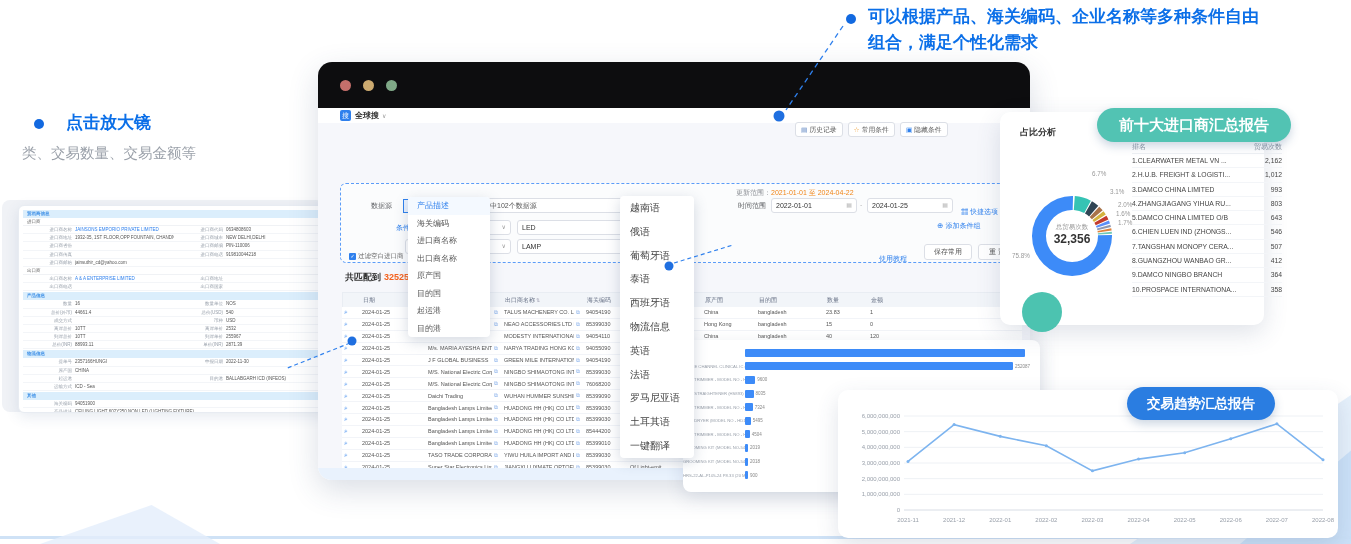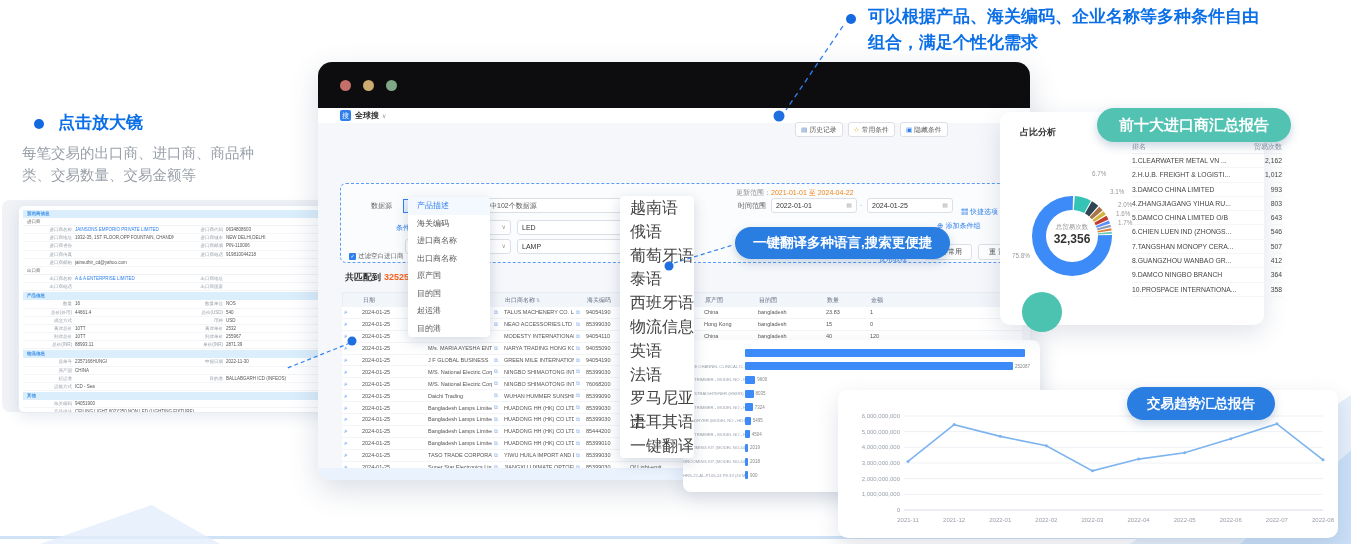--- a/index.html
+++ b/index.html
@@ -5,21 +5,21 @@
   html,body{margin:0;padding:0;background:#fff;}
   *{box-sizing:border-box;font-family:"Liberation Sans",sans-serif;}
   .canvas{position:relative;width:1351px;height:544px;background:#fff;overflow:hidden;}
   
   .decor{position:absolute;z-index:0;}
   .bottom-line{left:0;top:536px;width:1351px;height:3px;background:#cfe2f6;}
   .tri{position:absolute;z-index:0;}
   
   .bullet{position:absolute;width:10px;height:10px;border-radius:50%;background:#1269e0;z-index:7;}
   .anno-top{position:absolute;left:868px;top:4px;width:480px;color:#0b6fe8;font-size:17px;font-weight:bold;line-height:1.55;z-index:7;}
-  .anno-left-title{position:absolute;left:58px;top:111px;color:#0b6fe8;font-size:17px;font-weight:bold;z-index:7;}
+  .anno-left-title{position:absolute;left:66px;top:111px;color:#0b6fe8;font-size:17px;font-weight:bold;z-index:7;}
   .anno-left-desc{position:absolute;left:22px;top:142px;width:270px;color:#9aa0a9;font-size:14.5px;line-height:1.55;z-index:7;}
   
   .card-shadow{position:absolute;left:2px;top:200px;width:322px;height:212px;background:#f0f2f6;border-radius:8px;z-index:1;}
   .detail-card{position:absolute;left:18px;top:205px;width:312px;height:208px;background:#fff;border:1px solid #e8ecf2;border-radius:6px;box-shadow:0 4px 14px rgba(60,90,140,.12);z-index:2;overflow:hidden;padding:3px 4px;}
   .dc-sec{height:8px;background:#dbeefc;color:#3a8ee6;font-size:4.5px;line-height:8px;padding-left:4px;font-weight:bold;margin-top:1px;}
   .dc-group{height:8px;font-size:4.5px;line-height:8px;color:#666;padding-left:4px;border-bottom:1px solid #f0f2f5;}
   .dc-row{display:flex;height:8.2px;border-bottom:1px solid #f3f5f8;font-size:4.5px;line-height:8.2px;}
   .dc-l{width:52px;text-align:right;color:#98a0ab;padding-right:3px;overflow:hidden;white-space:nowrap;}
   .dc-v{flex:1;color:#555;overflow:hidden;white-space:nowrap;}
   .dc-v.link{color:#2f80ed;}
@@ -62,21 +62,21 @@
   .cpy{color:#7aa7e8;font-size:5.5px;}
   .sort{color:#aab;font-size:5px;margin-left:1px;}
   .red{color:#e03c3c;}
   .win-footer{position:absolute;left:0px;top:360px;width:712px;height:12px;background:#e9f2fd;border-radius:0 0 14px 14px;}
   
   .drop{position:absolute;background:#fff;border-radius:4px;box-shadow:0 4px 14px rgba(60,80,120,.22);z-index:6;overflow:hidden;}
   .field-drop{left:408px;top:197px;width:82px;}
   .fd-item{height:17.5px;font-size:8px;color:#555;line-height:17.5px;padding-left:9px;}
   .fd-item.sel{color:#2f80ed;background:#f4f9ff;}
   .lang-drop{left:620px;top:196px;width:74px;}
-  .lg-item{height:23.8px;font-size:16px;color:#444;line-height:23.8px;padding-left:10px;}
+  .lg-item{height:23.8px;font-size:10px;color:#444;line-height:23.8px;padding-left:10px;}
   
   .donut-card{position:absolute;left:1000px;top:112px;width:264px;height:213px;background:#fff;border-radius:10px;box-shadow:0 8px 24px rgba(60,80,120,.16);z-index:5;}
   .dn-title{position:absolute;left:20px;top:14px;font-size:9px;color:#333;font-weight:bold;}
   .dn-center{position:absolute;left:17px;top:69px;width:110px;text-align:center;pointer-events:none;}
   .dn-center .l1{font-size:6.5px;color:#999;margin-top:42px;}
   .dn-center .l2{font-size:12px;color:#333;font-weight:bold;}
   .pct{position:absolute;font-size:6.3px;color:#999;}
   .rank{position:absolute;left:132px;top:28px;width:150px;}
   .rk-head{display:flex;justify-content:space-between;font-size:7px;color:#8a93a0;height:14px;line-height:14px;border-bottom:1px solid #eef0f4;}
   .rk-row{display:flex;justify-content:space-between;font-size:6.8px;color:#444;height:14.3px;line-height:14.3px;border-bottom:1px solid #f3f5f8;}
@@ -112,21 +112,20 @@
 
   <div class="bullet" style="left:846px;top:14px;"></div>
   <div class="anno-top">
     <div>可以根据产品、海关编码、企业名称等多种条件自由</div>
     <div>组合，满足个性化需求</div>
   </div>
 
   <div class="bullet" style="left:34px;top:119px;"></div>
   <div class="anno-left-title">点击放大镜</div>
   <div class="anno-left-desc">
-    <div>每笔交易的出口商、进口商、商品种</div>
     <div>类、交易数量、交易金额等</div>
   </div>
 
   <div class="card-shadow"></div>
   <div class="detail-card" id="detailCard">
       <div class="dc-sec">贸易商信息</div>
       <div class="dc-group">进口商</div>
       <div class="dc-row">
         <span class="dc-l">进口商名称</span>
         <span class="dc-v link">JAINSONS EMPORIO PRIVATE LIMITED</span>
@@ -767,21 +766,20 @@
         <circle cx="254.44444444444446" cy="80.83333333333333" r="1.5" fill="#7db4ef"></circle>
         <circle cx="300.55555555555554" cy="69.08333333333334" r="1.5" fill="#7db4ef"></circle>
         <circle cx="346.6666666666667" cy="62.81666666666667" r="1.5" fill="#7db4ef"></circle>
         <circle cx="392.77777777777777" cy="48.71666666666667" r="1.5" fill="#7db4ef"></circle>
         <circle cx="438.8888888888889" cy="33.83333333333334" r="1.5" fill="#7db4ef"></circle>
         <circle cx="485" cy="69.86666666666667" r="1.5" fill="#7db4ef"></circle>
       </svg>
   </div>
 
   <div class="pill teal pill-imp">前十大进口商汇总报告</div>
-  <div class="pill blue pill-tr">一键翻译多种语言,搜索更便捷</div>
   <div class="pill blue pill-td">交易趋势汇总报告</div>
 
   <svg class="connectors">
     <line x1="843" y1="26" x2="786" y2="110" stroke="#2f80ed" stroke-width="1.3" stroke-dasharray="5 4"></line>
     <circle cx="779" cy="116" r="5.5" fill="#1f6fe0"></circle>
     <line x1="350" y1="343" x2="285" y2="369" stroke="#2f80ed" stroke-width="1.2" stroke-dasharray="4 3"></line>
     <circle cx="352" cy="341" r="4.5" fill="#1f6fe0"></circle>
     <line x1="674" y1="263" x2="733" y2="245" stroke="#2f80ed" stroke-width="1.2" stroke-dasharray="4 3"></line>
     <circle cx="669" cy="266" r="4.5" fill="#1f6fe0"></circle>
   </svg>

